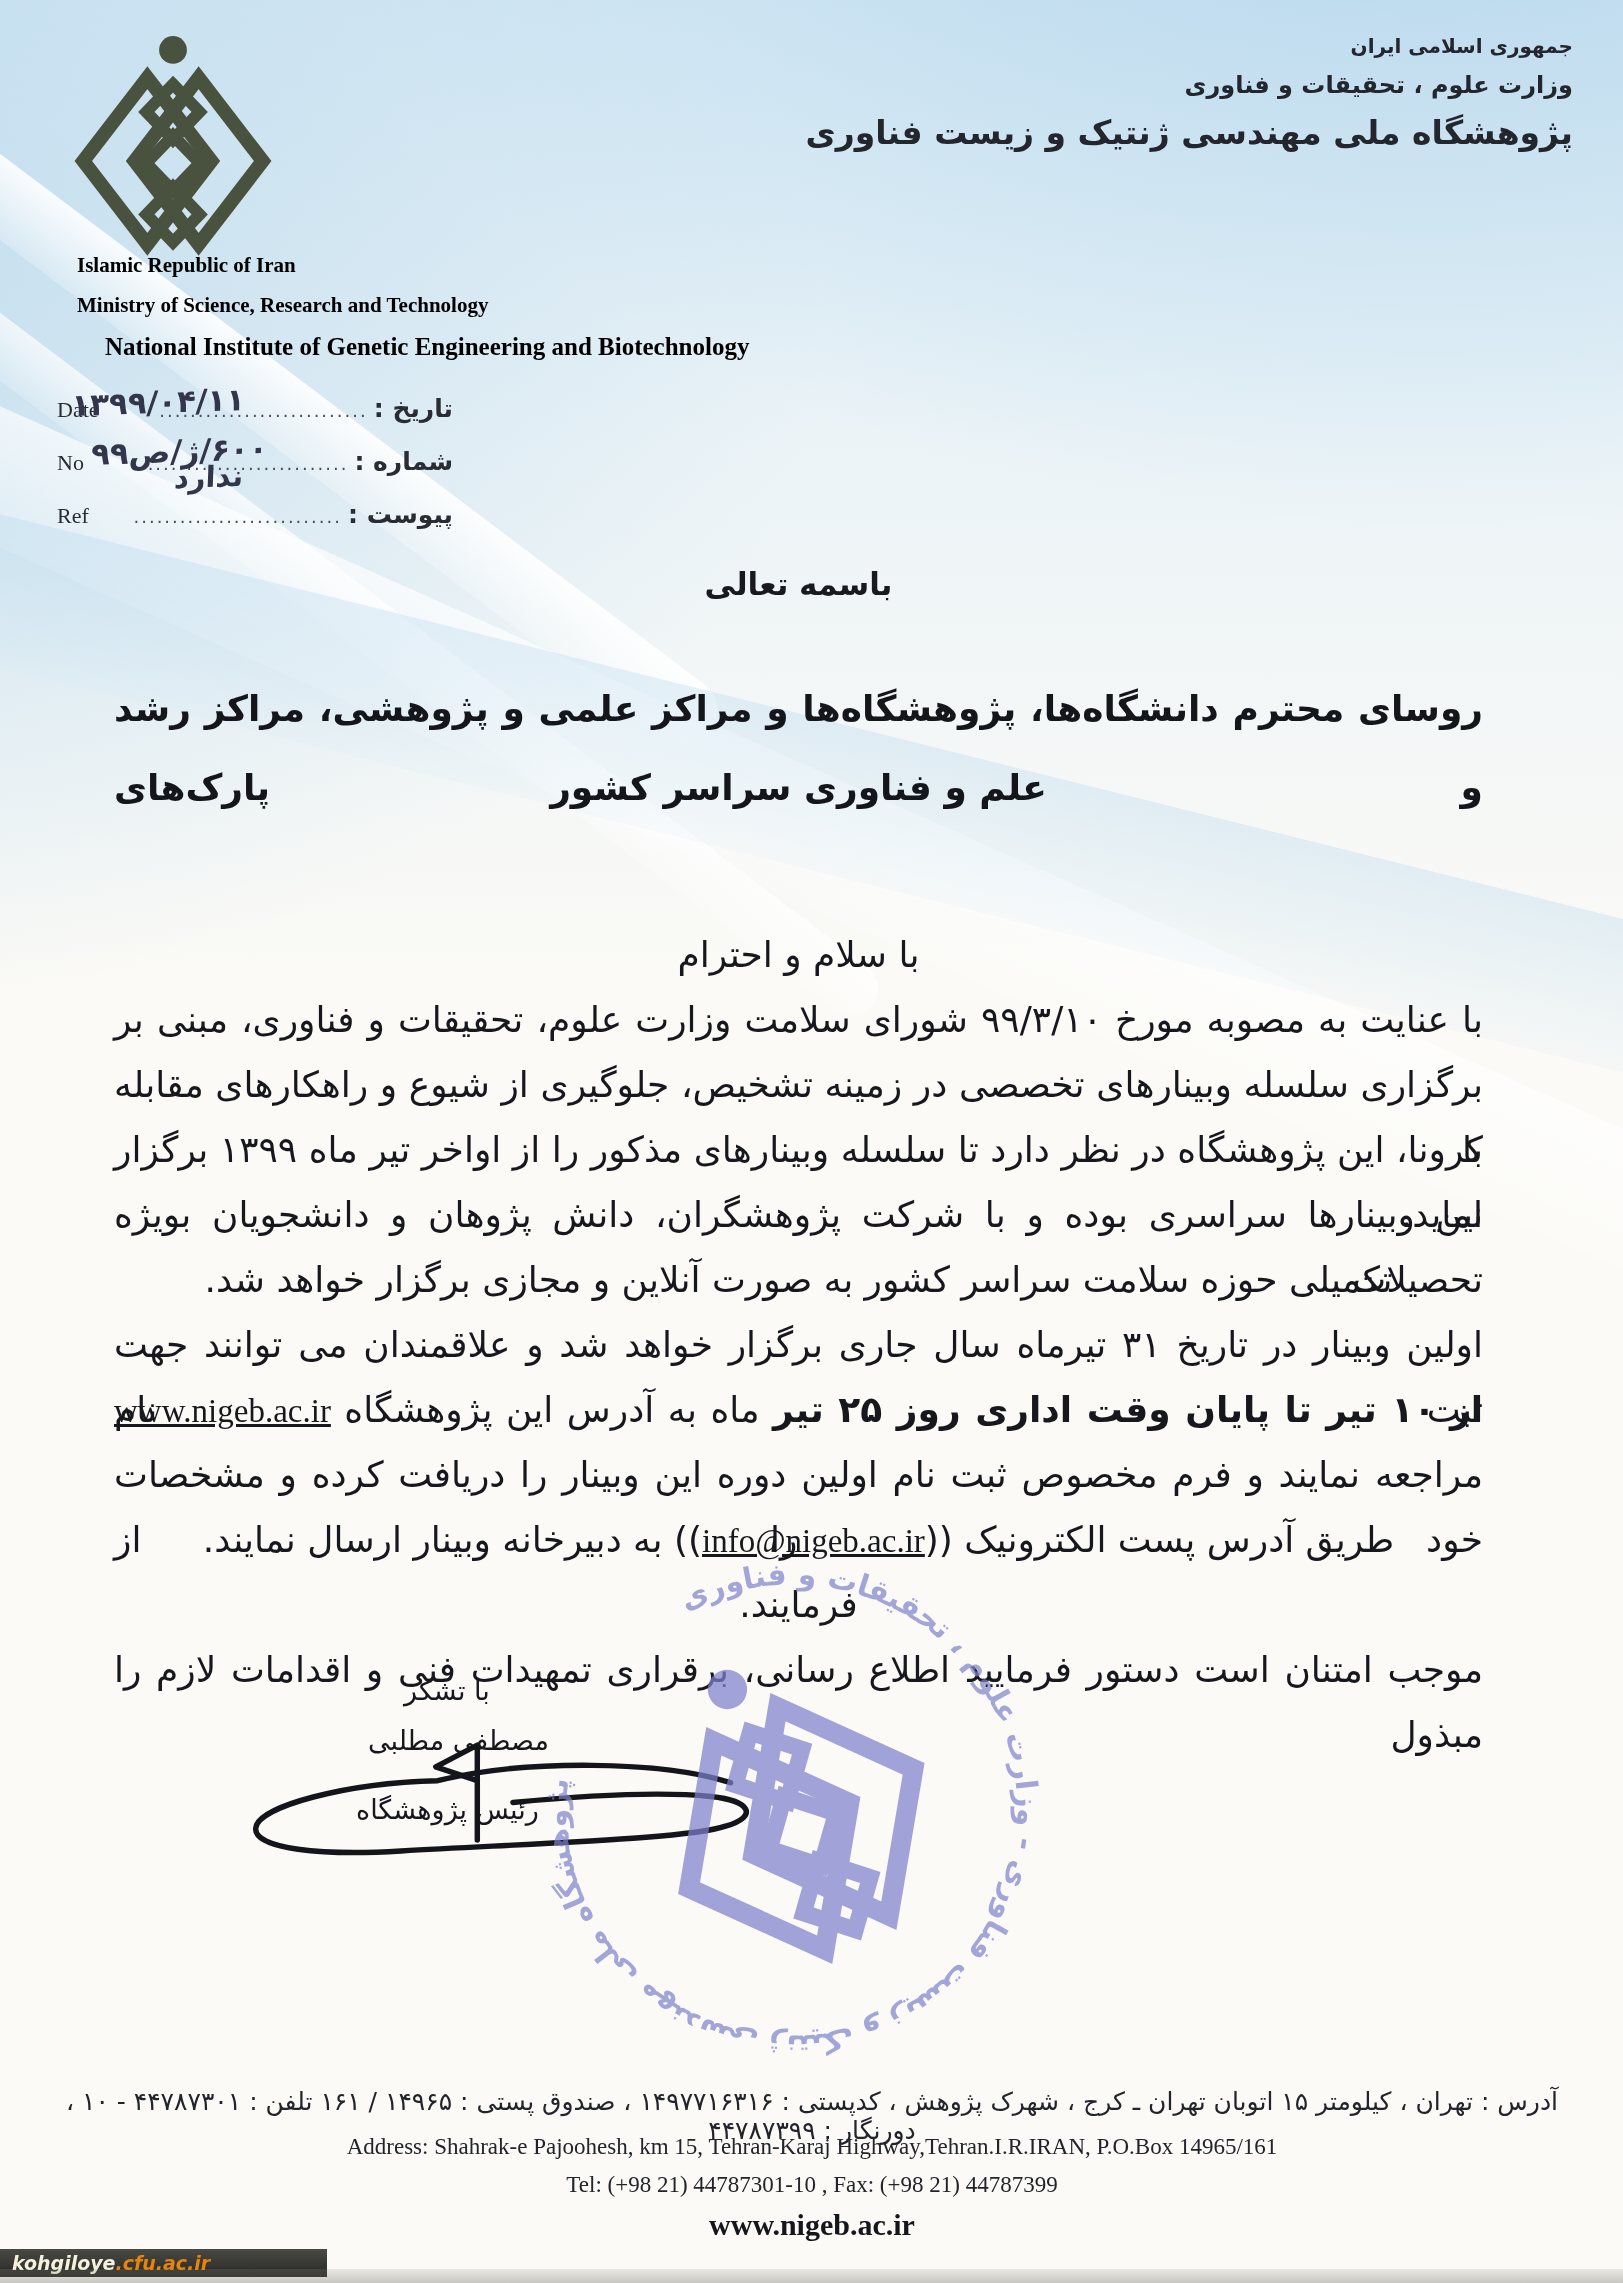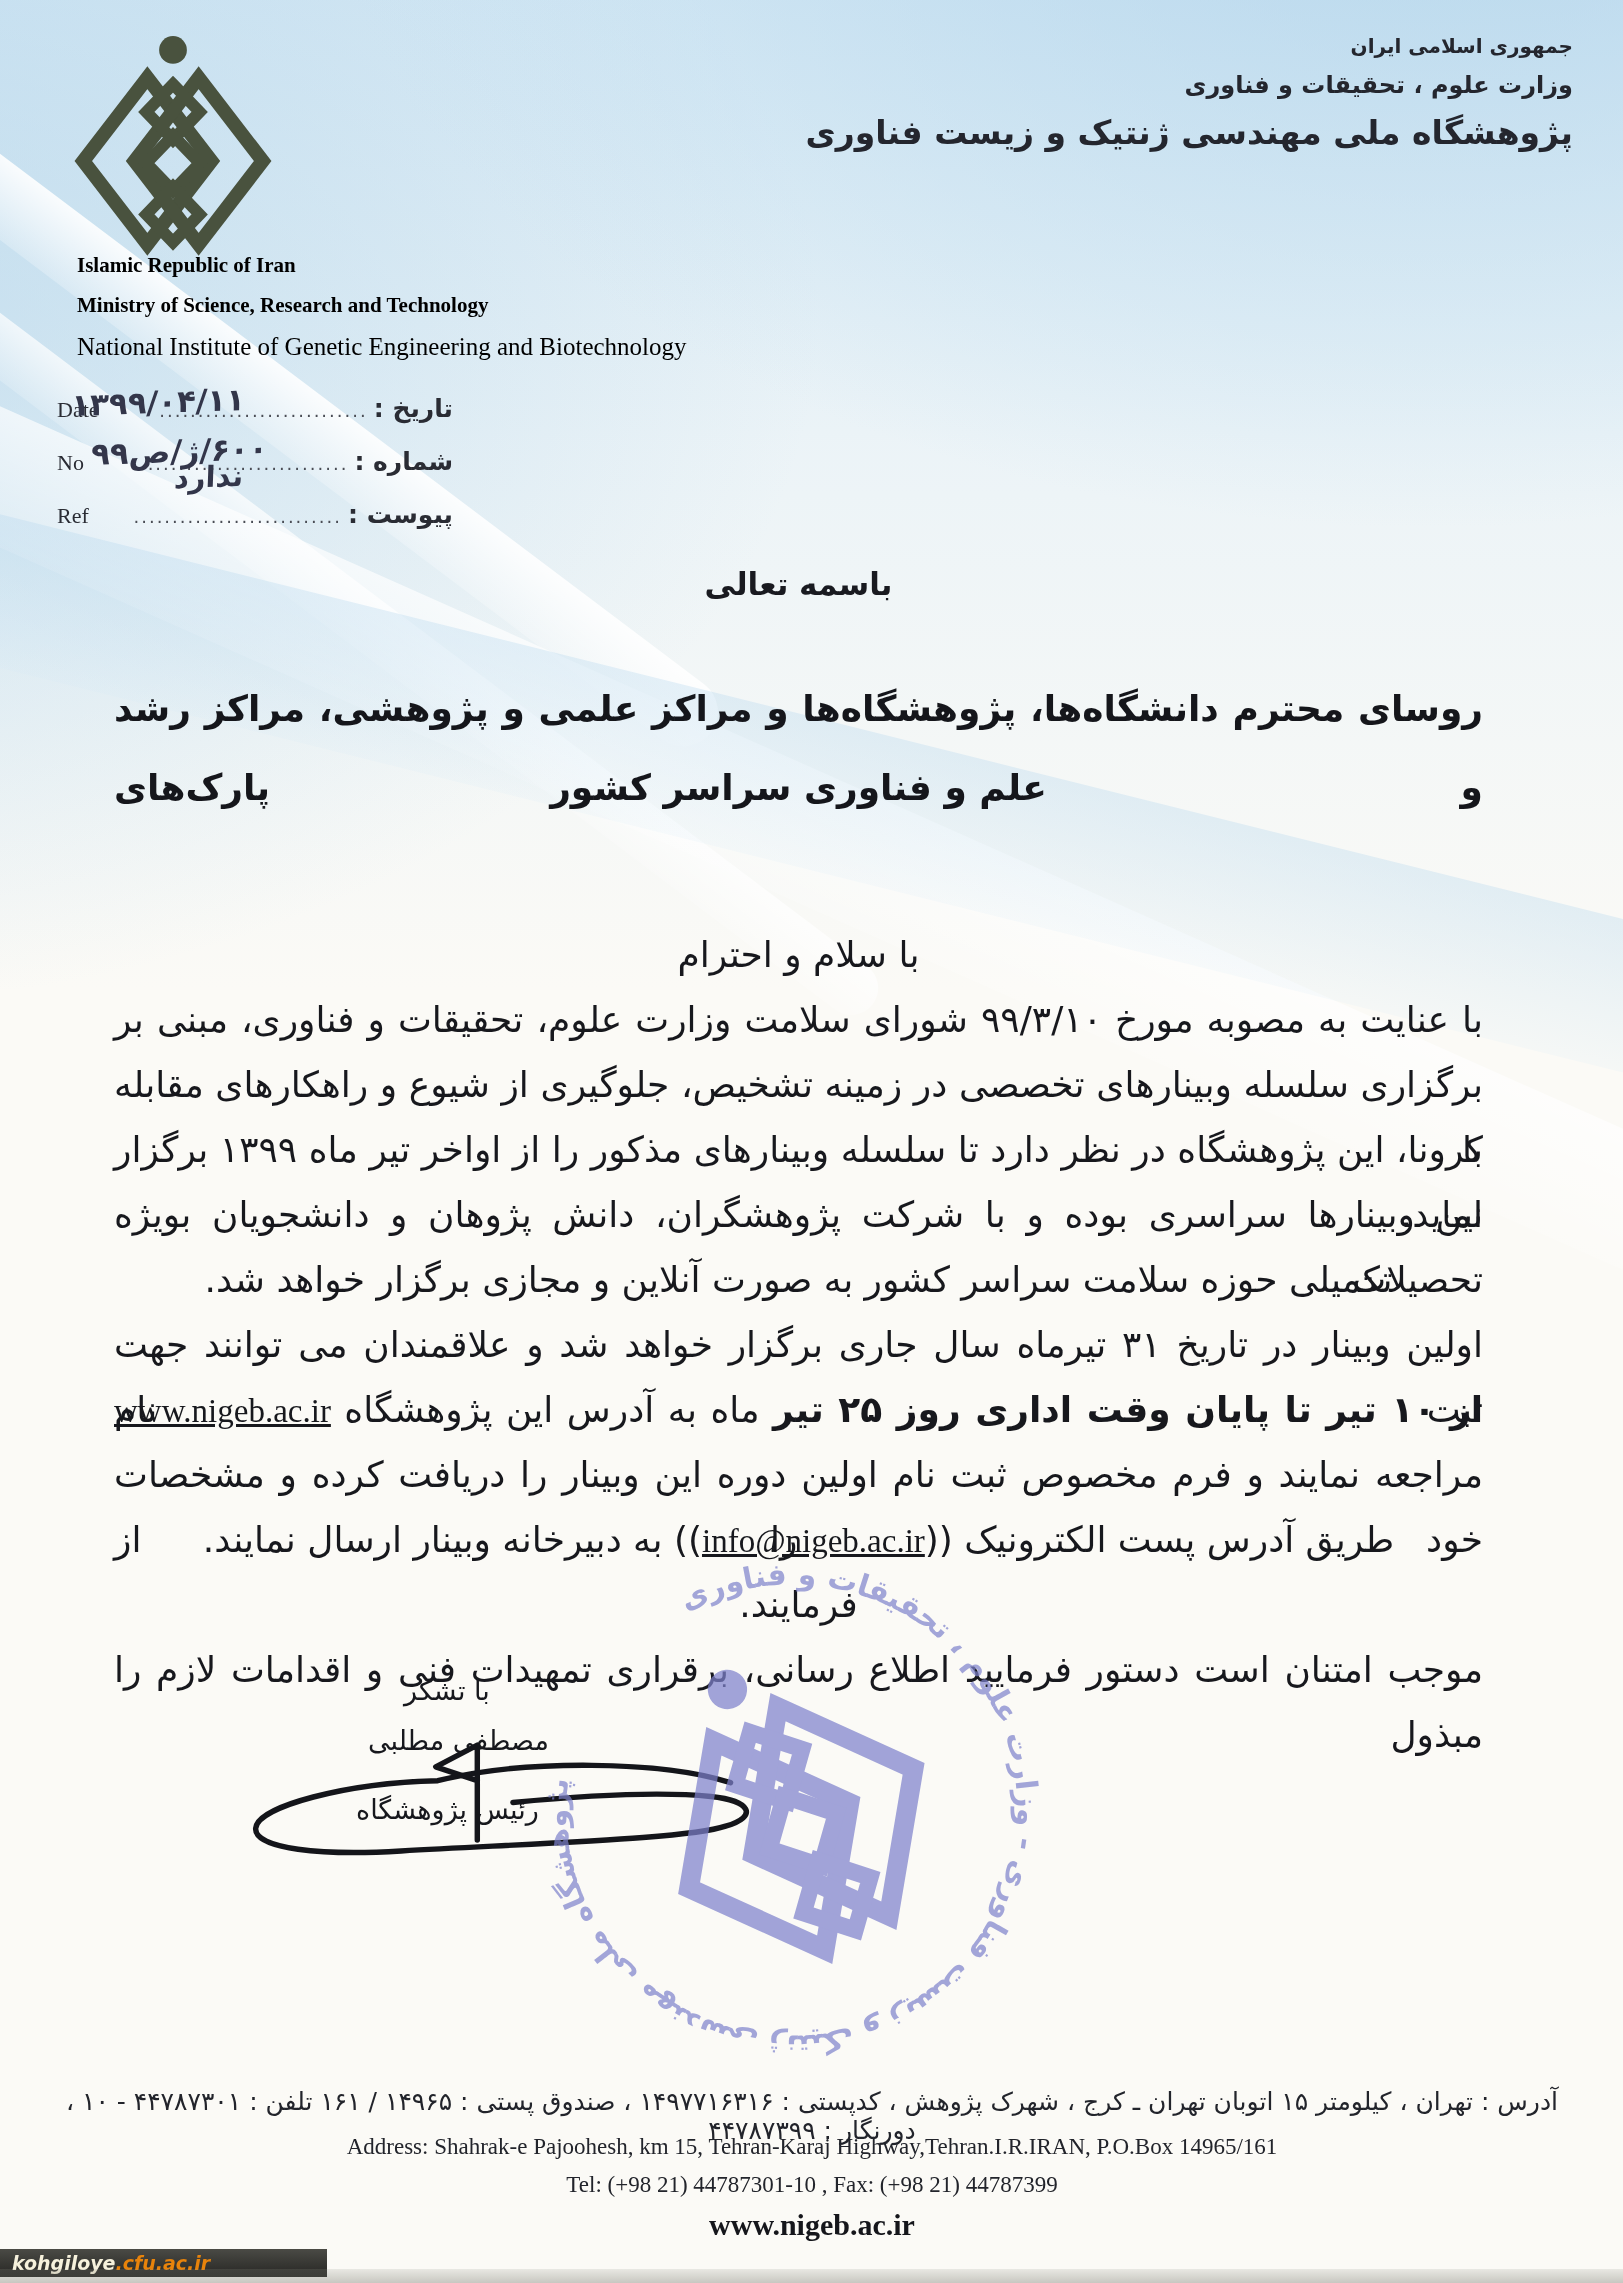--- a/index.html
+++ b/index.html
@@ -22,21 +22,21 @@
   .scan-bottom{position:absolute;left:0;right:0;top:2269px;height:15px;
     background:linear-gradient(180deg, rgba(150,150,140,.18), rgba(110,110,100,.38));}
   
   .logo{position:absolute;left:63px;top:22px;color:#49523e;}
   .hdr-fa{position:absolute;top:34px;right:51px;text-align:right;direction:rtl;color:#24262e;}
   .hdr-fa .l1{font-size:20px;font-weight:700;margin-bottom:13px;}
   .hdr-fa .l2{font-size:24px;font-weight:700;margin-bottom:14px;}
   .hdr-fa .l3{font-size:33px;font-weight:700;}
   .hdr-en{position:absolute;left:77px;top:253px;font-family:"Liberation Serif","DejaVu Serif",serif;color:#000000;}
   .hdr-en .e1,.hdr-en .e2{font-size:21px;font-weight:700;margin-bottom:15px;}
-  .hdr-en .e3{font-size:25px;font-weight:400;}
+  .hdr-en .e3{font-size:25px;font-weight:700;margin-left:28px;}
   
   .meta{position:absolute;left:57px;top:394px;width:396px;font-size:25px;color:#2a2c34;}
   .meta-row{position:relative;display:flex;direction:rtl;align-items:baseline;margin-bottom:24px;}
   .lbl-fa{font-weight:700;white-space:nowrap;}
   .dots{flex:1;overflow:hidden;white-space:nowrap;font-size:18px;letter-spacing:2px;color:#4a4d55;padding:0 6px;}
   .lbl-en{font-family:"Liberation Serif","DejaVu Serif",serif;font-size:22px;white-space:nowrap;}
   .hw{position:absolute;direction:rtl;color:#33364a;font-size:31px;font-weight:600;
       transform:rotate(-2deg) skewX(-4deg);white-space:nowrap;}
   .hw-date{left:14px;top:-10px;}
   .hw-no{left:34px;top:-14px;}

